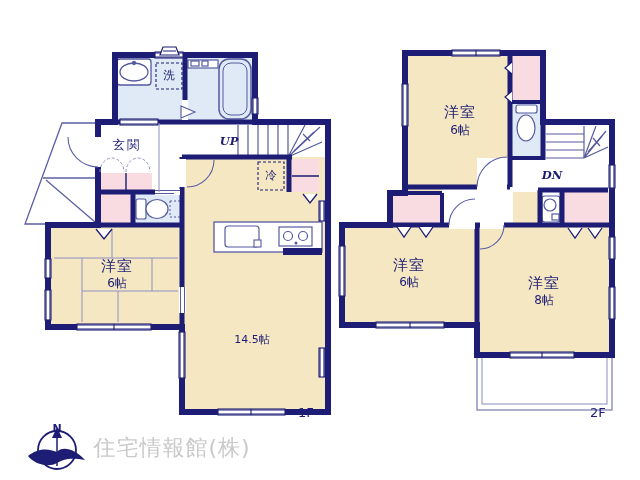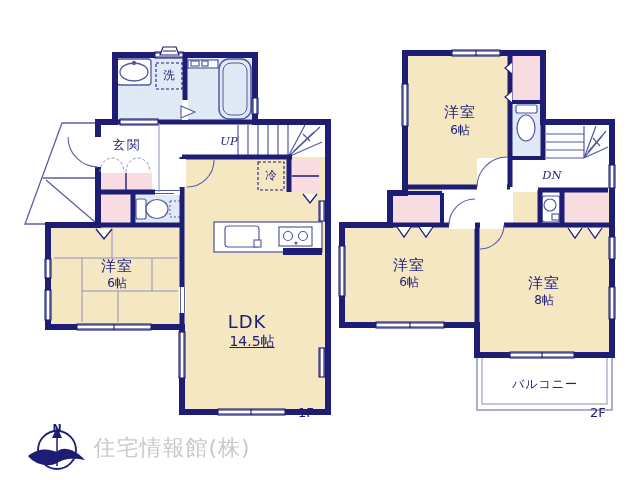--- a/index.html
+++ b/index.html
@@ -3,21 +3,21 @@
 <meta charset="utf-8">
 <style>
   html,body{margin:0;padding:0;background:#fff;}
   #stage{position:relative;width:640px;height:480px;background:#ffffff;overflow:hidden;
          font-family:"DejaVu Sans","Liberation Sans",sans-serif;}
   svg{position:absolute;left:0;top:0;}
   .lbl{position:absolute;color:#1d1d75;text-align:center;line-height:1.1;white-space:nowrap;}
   .room-name{font-size:15px;letter-spacing:1px;}
   .room-size{font-size:12px;}
   .small{font-size:11.5px;}
-  .updn{font-family:"DejaVu Serif","Liberation Serif",serif;font-style:italic;font-weight:normal;font-size:11.5px;}
+  .updn{font-family:"DejaVu Serif","Liberation Serif",serif;font-style:italic;font-weight:bold;font-size:11.5px;}
   .floor-tag{font-size:13px;}
   .balcony{font-size:12px;letter-spacing:1px;}
   .watermark{font-size:22px;color:#c9c9c9;letter-spacing:1px;}
   .compass-n{font-size:11px;font-weight:bold;}
 </style>
 </head>
 <body>
 
 <div id="stage">
 <svg width="640" height="480" viewBox="0 0 640 480">
@@ -221,29 +221,27 @@
     <path d="M28,456 C40,446 52,450 57,452 C62,446 74,448 85,460 C70,457 62,460 57,463 C48,468 34,464 28,456 Z" fill="#1d1d75"></path>
   </g>
 </svg>
 
 <div class="lbl small" style="left:158px;top:69px;width:22px;">洗</div>
 <div class="lbl small" style="left:101px;top:138px;width:52px;font-size:12.5px;letter-spacing:2px;">玄関</div>
 <div class="lbl updn" style="left:217px;top:135px;width:24px;">UP</div>
 <div class="lbl small" style="left:260px;top:169px;width:22px;">冷</div>
 <div class="lbl room-name" style="left:87px;top:258px;width:60px;">洋室</div>
 <div class="lbl room-size" style="left:87px;top:277px;width:60px;">6帖</div>
-<div class="lbl" style="left:207px;top:312px;width:80px;font-size:18px;letter-spacing:1px;">LDK</div>
-<div class="lbl" style="left:207px;top:334px;width:90px;font-size:14px;text-decoration:underline;">14.5帖</div>
+<div class="lbl" style="left:207px;top:334px;width:90px;font-size:11px;">14.5帖</div>
 <div class="lbl floor-tag" style="left:298px;top:406px;width:26px;text-align:left;">1F</div>
 
 <div class="lbl room-name" style="left:430px;top:104px;width:60px;">洋室</div>
 <div class="lbl room-size" style="left:430px;top:124px;width:60px;">6帖</div>
 <div class="lbl updn" style="left:539px;top:169px;width:26px;">DN</div>
 <div class="lbl room-name" style="left:379px;top:257px;width:60px;">洋室</div>
 <div class="lbl room-size" style="left:379px;top:276px;width:60px;">6帖</div>
 <div class="lbl room-name" style="left:514px;top:275px;width:60px;">洋室</div>
 <div class="lbl room-size" style="left:514px;top:294px;width:60px;">8帖</div>
-<div class="lbl balcony" style="left:495px;top:378px;width:100px;">バルコニー</div>
 <div class="lbl floor-tag" style="left:590px;top:406px;width:26px;text-align:left;">2F</div>
 
 <div class="lbl compass-n" style="left:49px;top:423px;width:16px;">N</div>
 <div class="lbl watermark" style="left:62px;top:436px;width:220px;text-align:center;">住宅情報館(株)</div>
 </div>
 
 </body></html>

